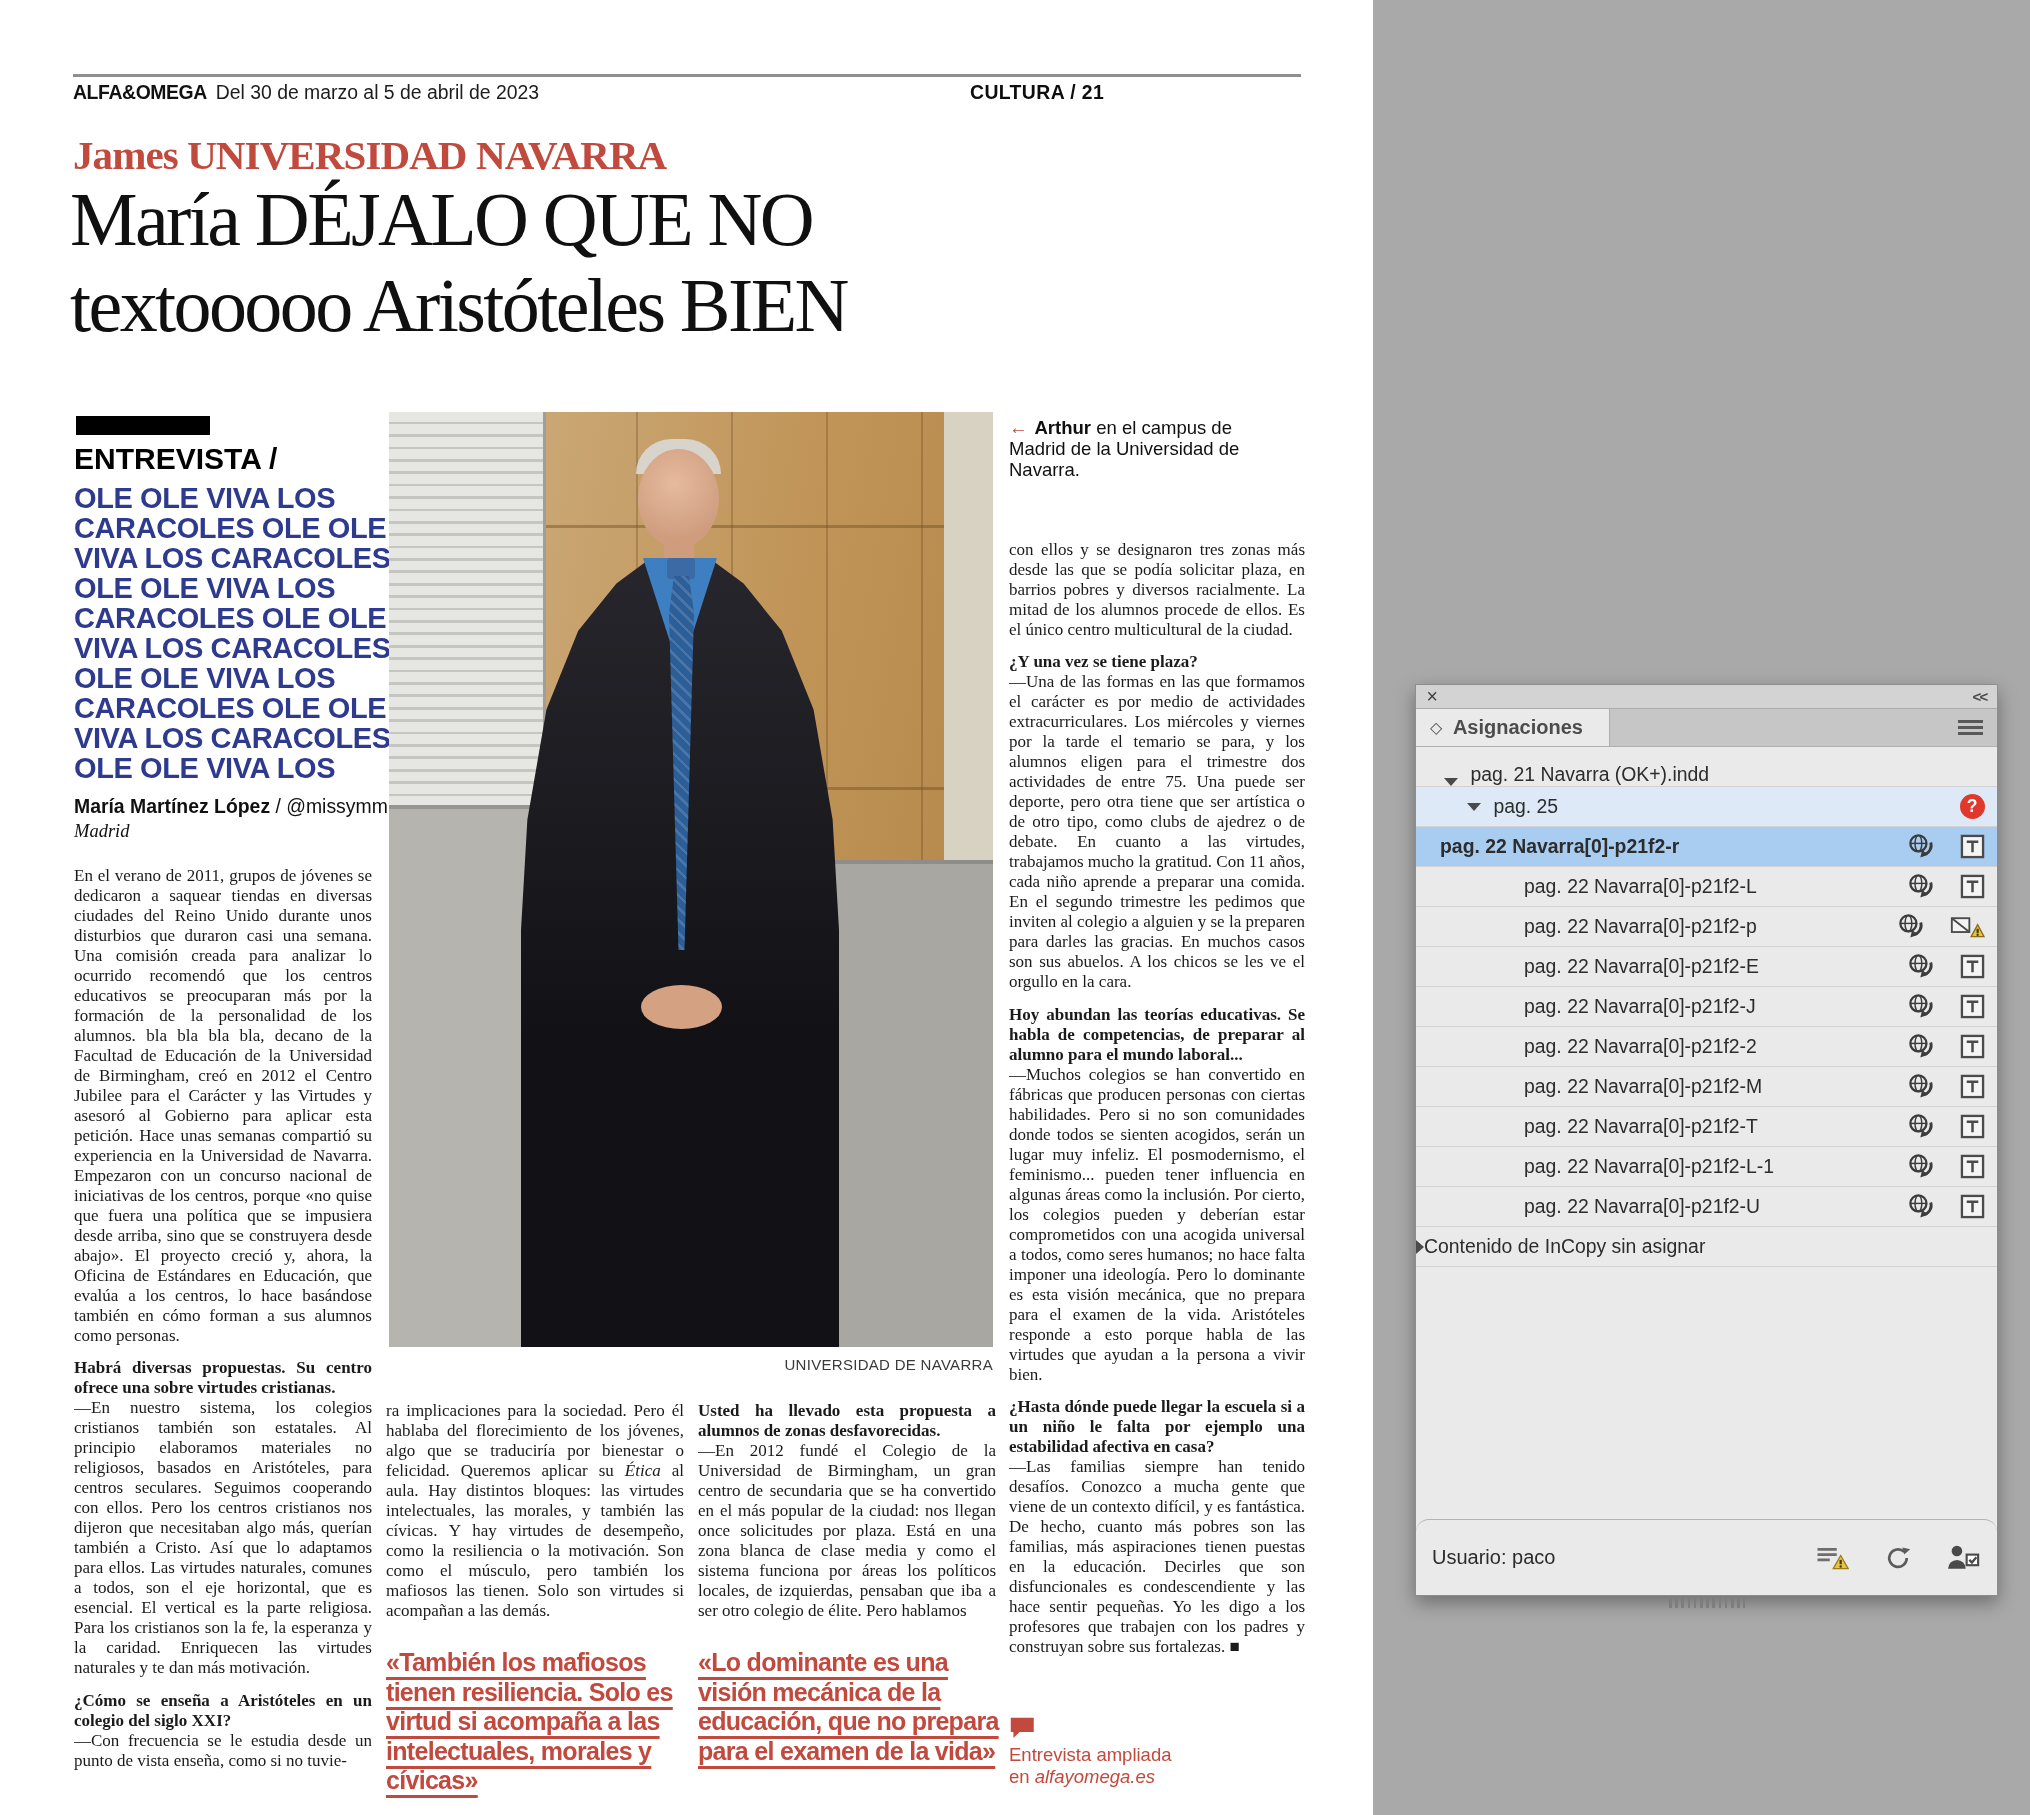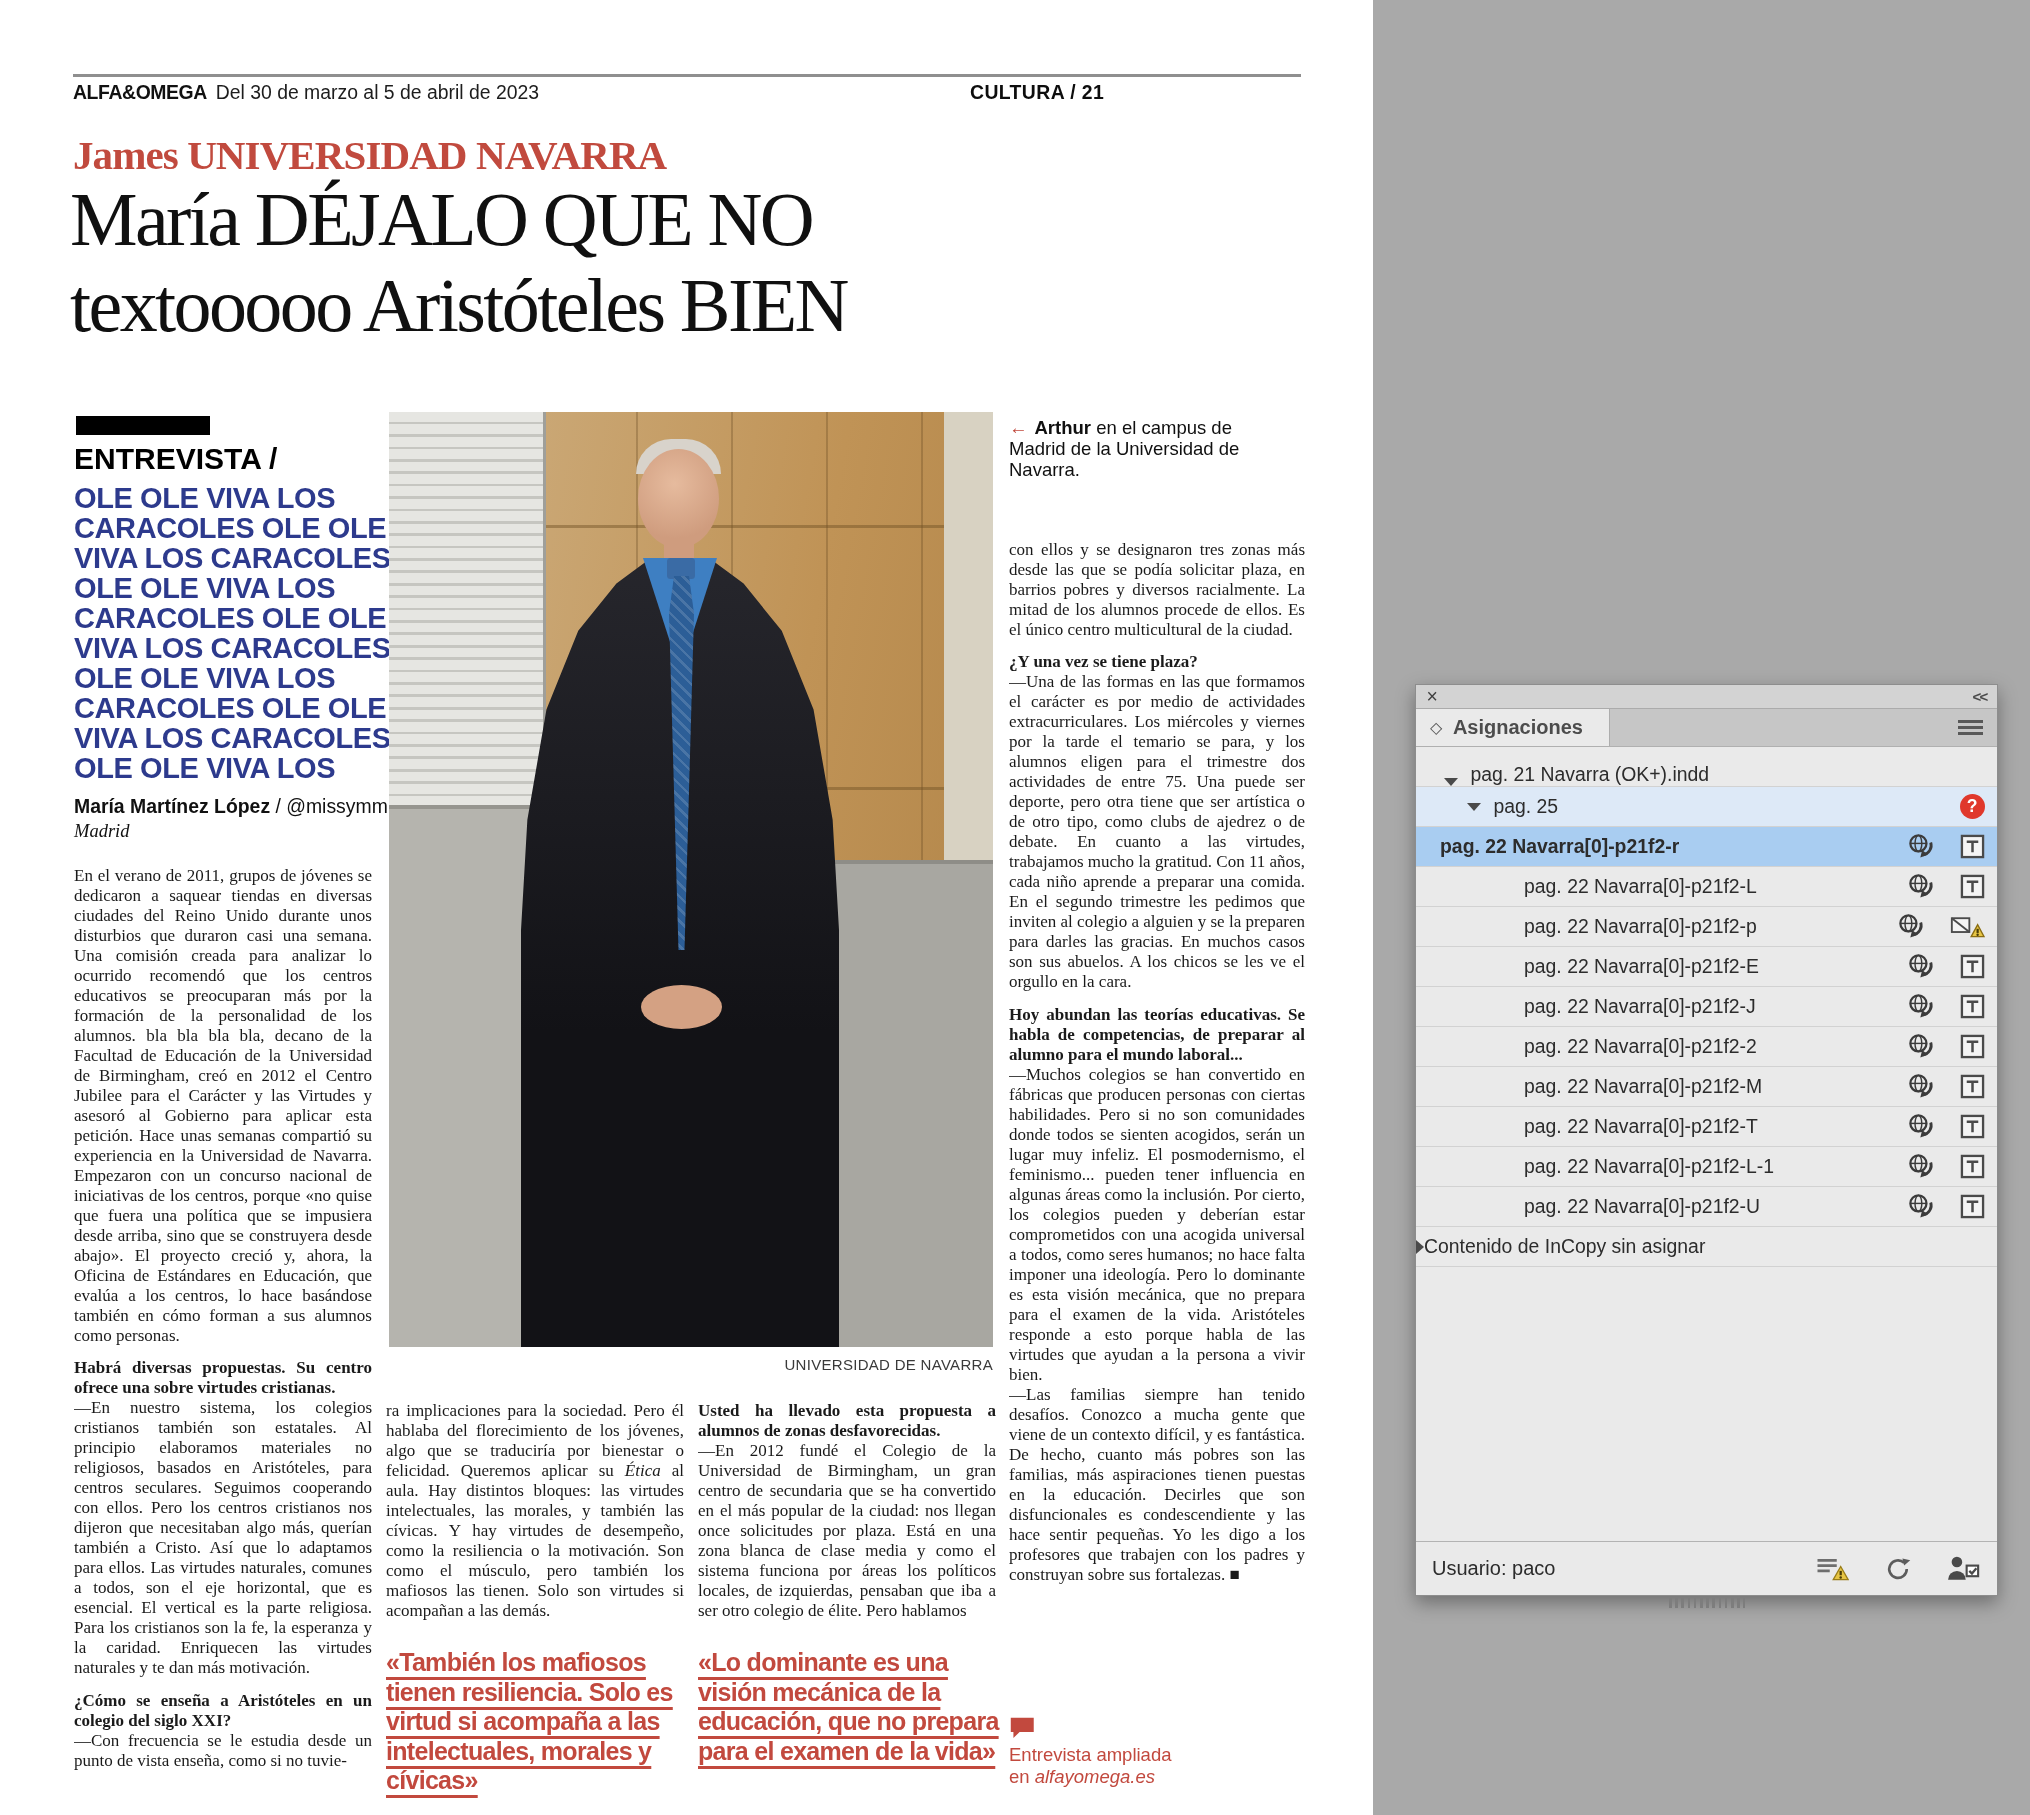--- a/index.html
+++ b/index.html
@@ -106,21 +106,21 @@
   .row-item.sel{background:#a9cdf1;font-weight:bold;padding-left:24px;}
   .row-unassigned{gap:0;}
   .icons{margin-left:auto;display:flex;align-items:center;gap:25px;}
   .chev-d{width:0;height:0;border-left:7px solid transparent;border-right:7px solid transparent;
           border-top:8.8px solid #4a4a4a;}
   .chev-r{width:0;height:0;border-top:7px solid transparent;border-bottom:7px solid transparent;
           border-left:8.8px solid #4a4a4a;}
   .badge{margin-left:auto;width:25px;height:25px;border-radius:50%;background:#e0382c;color:#fff;
          font-weight:bold;font-size:17.6px;display:flex;align-items:center;justify-content:center;}
   .panel-footer{margin-top:auto;border-top:0.9px solid #b3b3b3;height:51px;display:flex;
-                align-items:center;padding:1px 16px;font-size:20px;flex:0 0 auto;}
+                align-items:center;padding:12px 16px;font-size:20px;flex:0 0 auto;border-radius:13px;}
   .fico{margin-left:auto;display:flex;align-items:center;gap:35px;}
   .grip{position:absolute;left:50%;bottom:-13.2px;transform:translateX(-50%);width:76px;height:10.6px;
         background:repeating-linear-gradient(90deg,#7d7d7d 0 2.6px,transparent 2.6px 6.2px);}
 </style>
 </head>
 <body>
 
 <div class="page">
 
   <div class="rule"></div>
@@ -194,20 +194,21 @@
     <p>—En 2012 fundé el Colegio de la Universidad de Birmingham, un gran centro de secundaria que se ha convertido en el más popular de la ciudad: nos llegan once solicitudes por plaza. Está en una zona blanca de clase media y como el sistema funciona por áreas los políticos locales, de izquierdas, pensaban que iba a ser otro colegio de élite. Pero hablamos</p>
   </div>
   <div class="quote quote2">«Lo dominante es una visión mecánica de la educación, que no prepara para el examen de la vida»</div>
 
   <div class="bodytext col4">
     <p>con ellos y se designaron tres zonas más desde las que se podía solicitar plaza, en barrios pobres y diversos racialmente. La mitad de los alumnos procede de ellos. Es el único centro multicultural de la ciudad.</p>
     <p class="sub">¿Y una vez se tiene plaza?</p>
     <p>—Una de las formas en las que formamos el carácter es por medio de actividades extracurriculares. Los miércoles y viernes por la tarde el temario se para, y los alumnos eligen para el trimestre dos actividades de entre 75. Una puede ser deporte, pero otra tiene que ser artística o de otro tipo, como clubs de ajedrez o de debate. En cuanto a las virtudes, trabajamos mucho la gratitud. Con 11 años, cada niño aprende a preparar una comida. En el segundo trimestre les pedimos que inviten al colegio a alguien y se la preparen para darles las gracias. En muchos casos son sus abuelos. A los chicos se les ve el orgullo en la cara.</p>
     <p class="sub">Hoy abundan las teorías educativas. Se habla de competencias, de preparar al alumno para el mundo laboral...</p>
     <p>—Muchos colegios se han convertido en fábricas que producen personas con ciertas habilidades. Pero si no son comunidades donde todos se sienten acogidos, serán un lugar muy infeliz. El posmodernismo, el feminismo... pueden tener influencia en algunas áreas como la inclusión. Por cierto, los colegios pueden y deberían estar comprometidos con una acogida universal a todos, como seres humanos; no hace falta imponer una ideología. Pero lo dominante es esta visión mecánica, que no prepara para el examen de la vida. Aristóteles responde a esto porque habla de las virtudes que ayudan a la persona a vivir bien.</p>
+    <p class="sub">¿Hasta dónde puede llegar la escuela si a un niño le falta por ejemplo una estabilidad afectiva en casa?</p>
     <p>—Las familias siempre han tenido desafíos. Conozco a mucha gente que viene de un contexto difícil, y es fantástica. De hecho, cuanto más pobres son las familias, más aspiraciones tienen puestas en la educación. Decirles que son disfuncionales es condescendiente y las hace sentir pequeñas. Yo les digo a los profesores que trabajen con los padres y construyan sobre sus fortalezas. ■</p>
   </div>
 
   <div class="promo">
     <svg width="26.5" height="23" viewBox="0 0 30 26">
       <path d="M2 2h26v16h-16l-7 7v-7h-3z" fill="#c2493e"></path>
     </svg>
     <div>Entrevista ampliada</div>
     <div><span>en </span><span class="site">alfayomega.es</span></div>
   </div>

